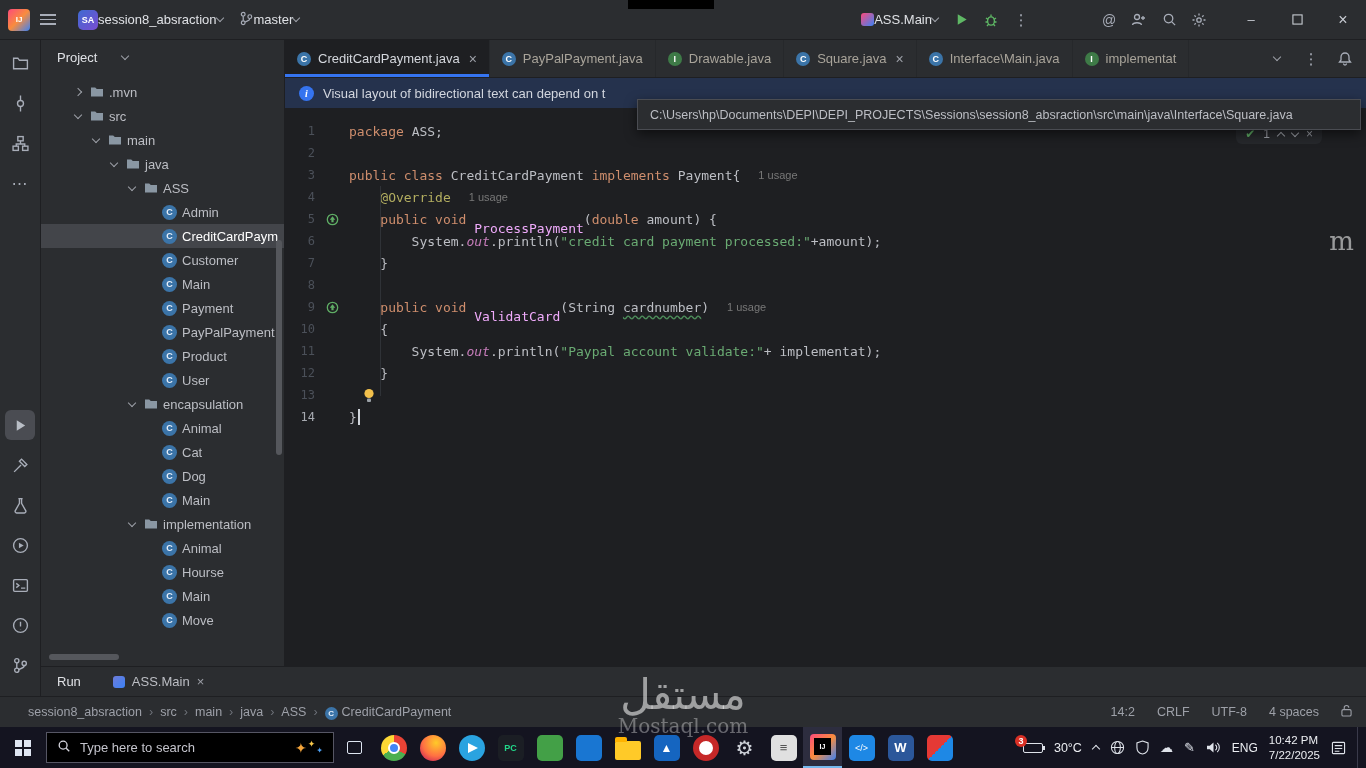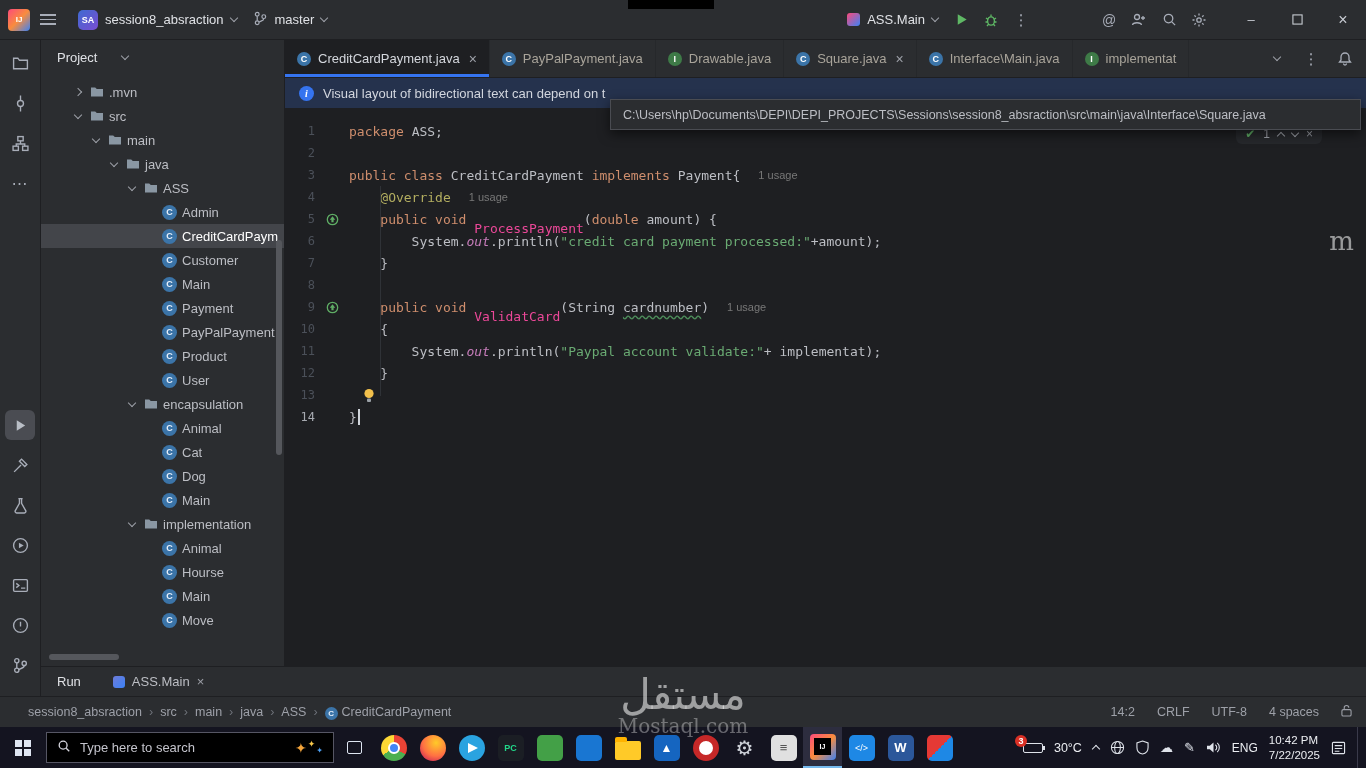--- a/index.html
+++ b/index.html
@@ -9,21 +9,21 @@
 
   
   .titlebar { height:40px; background:#2b2d30; display:flex; align-items:center;
     padding:0 0 0 8px; border-bottom:1px solid #1e1f22; }
   .ij-logo { width:22px; height:22px; border-radius:4px;
     background:linear-gradient(135deg,#fc4a7b,#f98c3e 50%,#3b82f6);
     display:flex; align-items:center; justify-content:center; color:#fff;
     font-size:8px; font-weight:bold; }
   .burger { width:16px; display:flex; flex-direction:column; gap:3px; margin-left:10px; cursor:pointer;}
   .burger i { height:1.6px; background:#a8adb8; display:block; }
-  .chip { display:flex; align-items:center; gap:7px; padding:4px 8px; border-radius:6px; cursor:pointer; color:#dfe1e5;text-align:center; }
+  .chip { display:flex; align-items:center; padding:4px 8px; border-radius:6px; cursor:pointer; color:#dfe1e5;text-align:center; }
   .sa-badge { width:20px; height:20px; border-radius:5px; color:#fff; font-size:9px; font-weight:bold;
     background:linear-gradient(135deg,#3f6ad1,#7a4dd1); display:flex; align-items:center; justify-content:center; }
   .chevron { display:inline-block; width:6px; height:6px;
     border-right:1.5px solid #9da0a8; border-bottom:1.5px solid #9da0a8; }
   .chevron.down { transform:rotate(45deg); margin-top:-3px; }
   .chevron.right { transform:rotate(-45deg); }
   .chevron.up { transform:rotate(-135deg); margin-top:3px; }
   .tb-spacer { flex:1; }
   .tb-icon { width:30px; height:30px; display:flex; align-items:center; justify-content:center;
     color:#a8adb8; border-radius:6px; cursor:pointer; }
@@ -76,21 +76,21 @@
     font-size:10px; font-style:italic; font-weight:bold; display:flex; align-items:center;
     justify-content:center; flex:none; font-family:"Liberation Serif",serif; }
 
   .codearea { flex:1; position:relative; padding-top:12px; overflow:hidden; }
   .cl { display:flex; height:22px; align-items:center;
     font-family:"DejaVu Sans Mono", monospace; font-size:13px; white-space:pre; }
   .ln { width:30px; text-align:right; color:#4b5059; font-size:12px; flex:none; }
   .ln.cur { color:#a7aab1; }
   .gut { width:34px; flex:none; display:flex; justify-content:center; align-items:center; }
   .codetext { display:flex; align-items:center; }
-  .tok-kw { color:#cf8e6d; } .tok-pl { color:#bcbec4; } .tok-mth { color:#ec4899;margin-top:19px; }
+  .tok-kw { color:#cf8e6d; } .tok-pl { color:#bcbec4; } .tok-mth { color:#f0abfc;margin-top:19px; }
   .tok-str { color:#6aab73; } .tok-fld { color:#c77dbb; font-style:italic; }
   .tok-ann { color:#b3ae60; }
   .tok-typo { color:#bcbec4; text-decoration:underline wavy #4e8f5b; text-underline-offset:3px; }
   .usage { color:#787878; font-size:11px; margin-left:18px; font-family:"Liberation Sans",sans-serif; }
   .caret { display:inline-block; width:2px; height:16px; background:#d0d4da; margin-left:1px; }
   .bulb { display:flex; margin-left:14px; }
   .indent-guide { position:absolute; left:95px; top:78px; width:1px; height:210px; background:#2f3237; }
   .inspect { position:absolute; top:16px; right:44px; display:flex; align-items:center; gap:8px;
     background:#26282c; border-radius:6px; padding:3px 9px; color:#9da0a8; font-size:12px; }
   .inspect .ok { color:#5fad65; font-size:12px; }
@@ -157,21 +157,21 @@
   .tr-batt::after { content:""; position:absolute; right:-3px; top:2px; width:2px; height:4px; background:#dfe3ea; }
   .badge { position:absolute; top:-8px; left:-8px; background:#d93025; color:#fff; font-size:9px;
     line-height:12px; padding:0 3.5px; border-radius:7px; font-weight:bold; }
   .tr-temp { font-size:12.5px; color:#eceef2; }
   .tr-lang { font-size:12px; color:#eceef2; }
   .tr-clock { font-size:11.5px; line-height:1.3; color:#eceef2; cursor:pointer; }
   .pen { color:#dfe3ea; font-size:13px; } .cloud { color:#dfe3ea; font-size:13px; }
   .showdesk { width:5px; height:41px; border-left:1px solid #3a3a4a; }
 
   
-  .tooltip { position:absolute; top:99px; left:610px; right:5px; height:31px; z-index:50;
+  .tooltip { position:absolute; top:99px; left:637px; right:5px; height:31px; z-index:50;
     background:#2b2d30; border:1px solid #4a4c52; box-shadow:0 4px 12px rgba(0,0,0,.55);
     display:flex; align-items:center; padding:0 12px; font-size:12.5px; color:#bcbec4;
     white-space:nowrap; overflow:hidden; }
   .wm { position:absolute; left:50%; top:672px; transform:translateX(-50%); text-align:center;
     z-index:60; pointer-events:none; }
   .wm-ar { font-size:42px; color:rgba(255,255,255,0.55); font-family:"DejaVu Sans",sans-serif; line-height:1.1; }
   .wm-la { font-size:20px; color:rgba(255,255,255,0.35); font-family:"DejaVu Serif",serif; margin-top:-4px; }
 </style>
 </head>
 <body>

